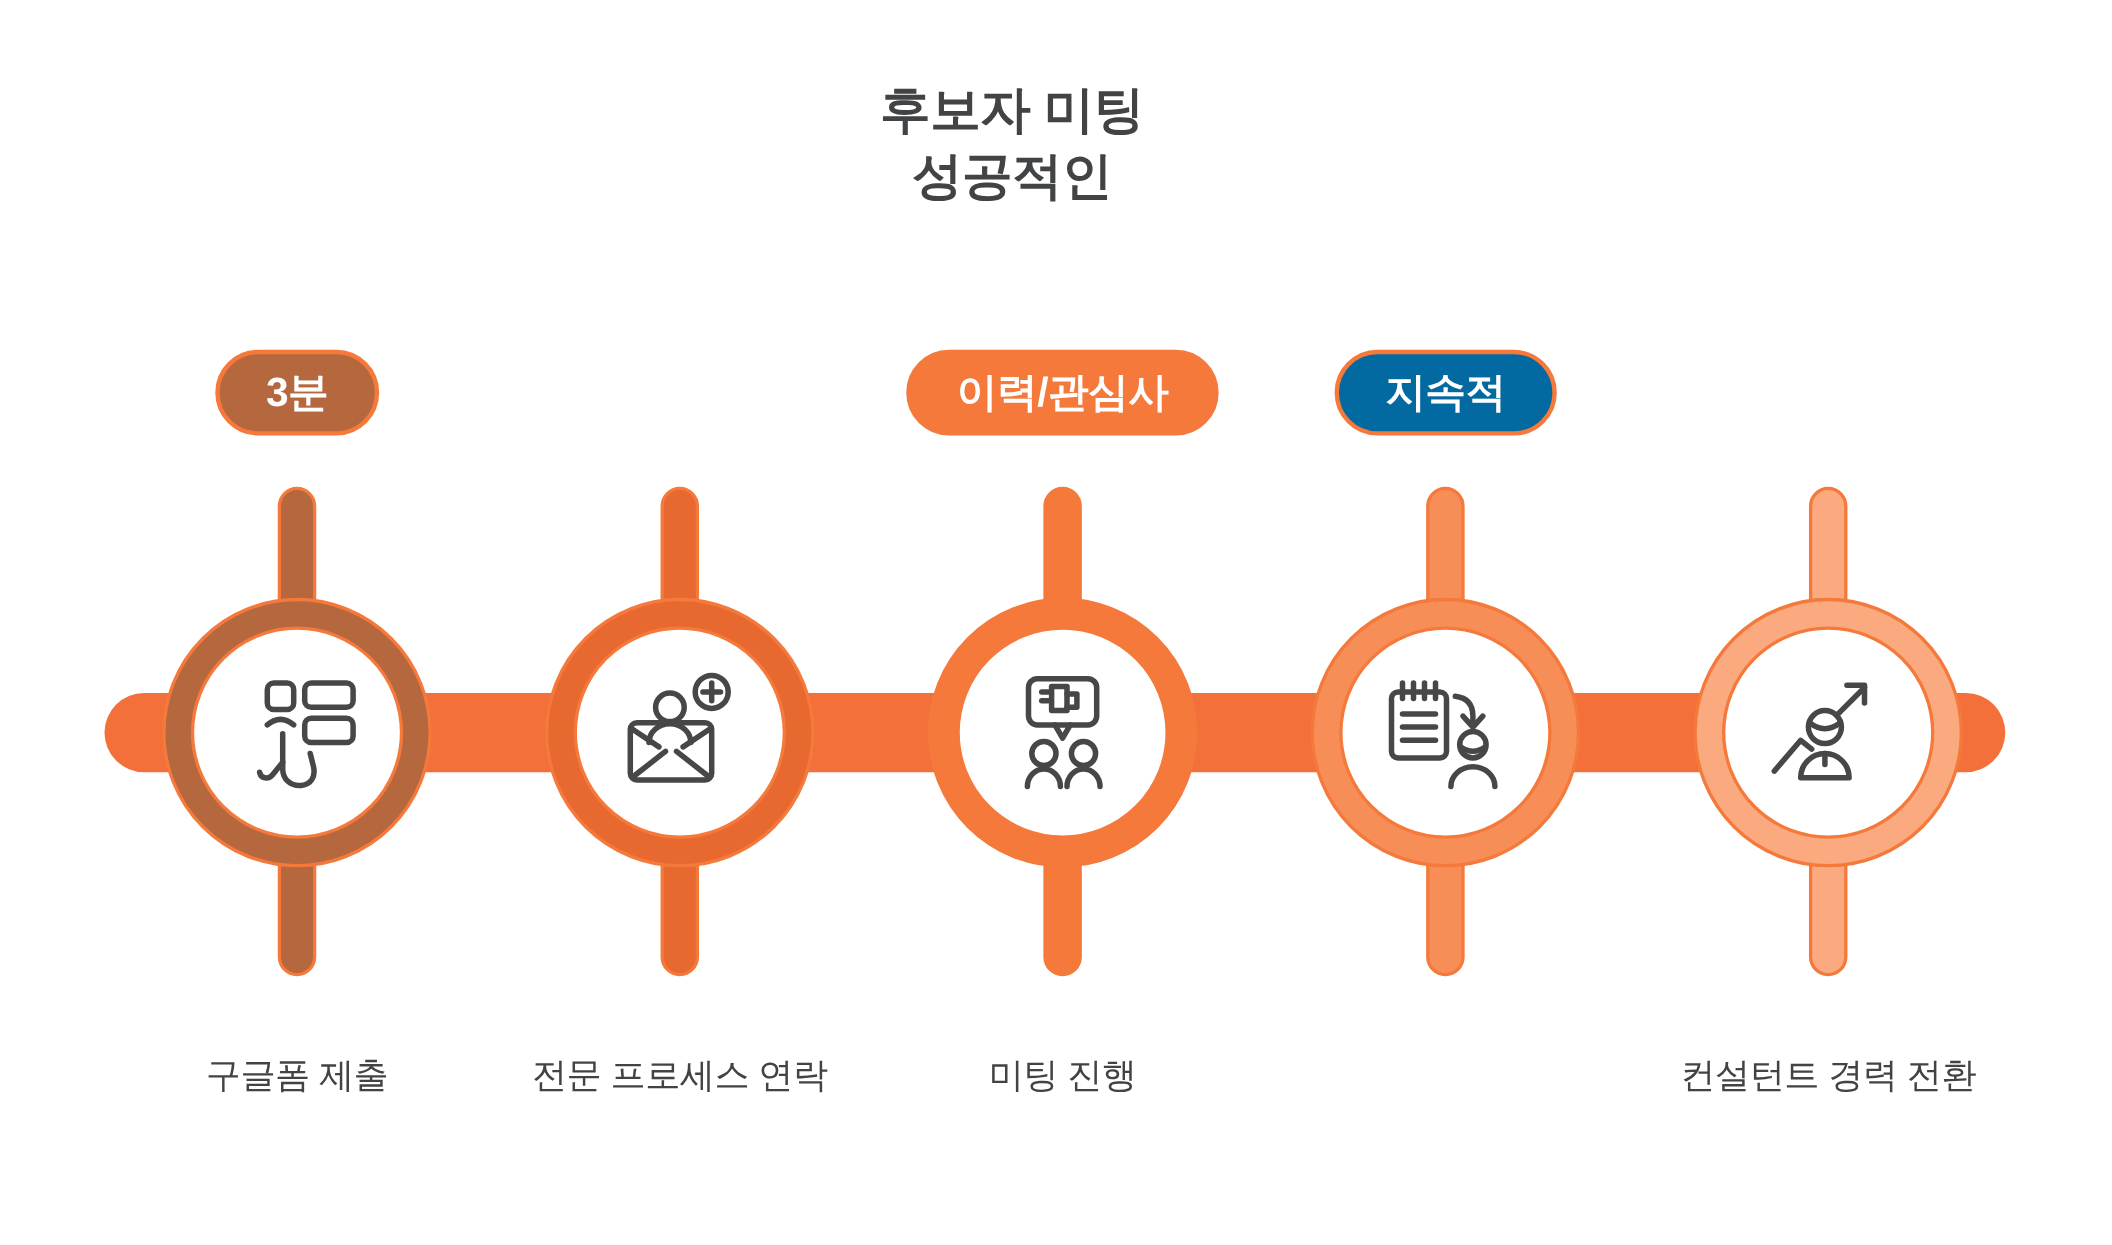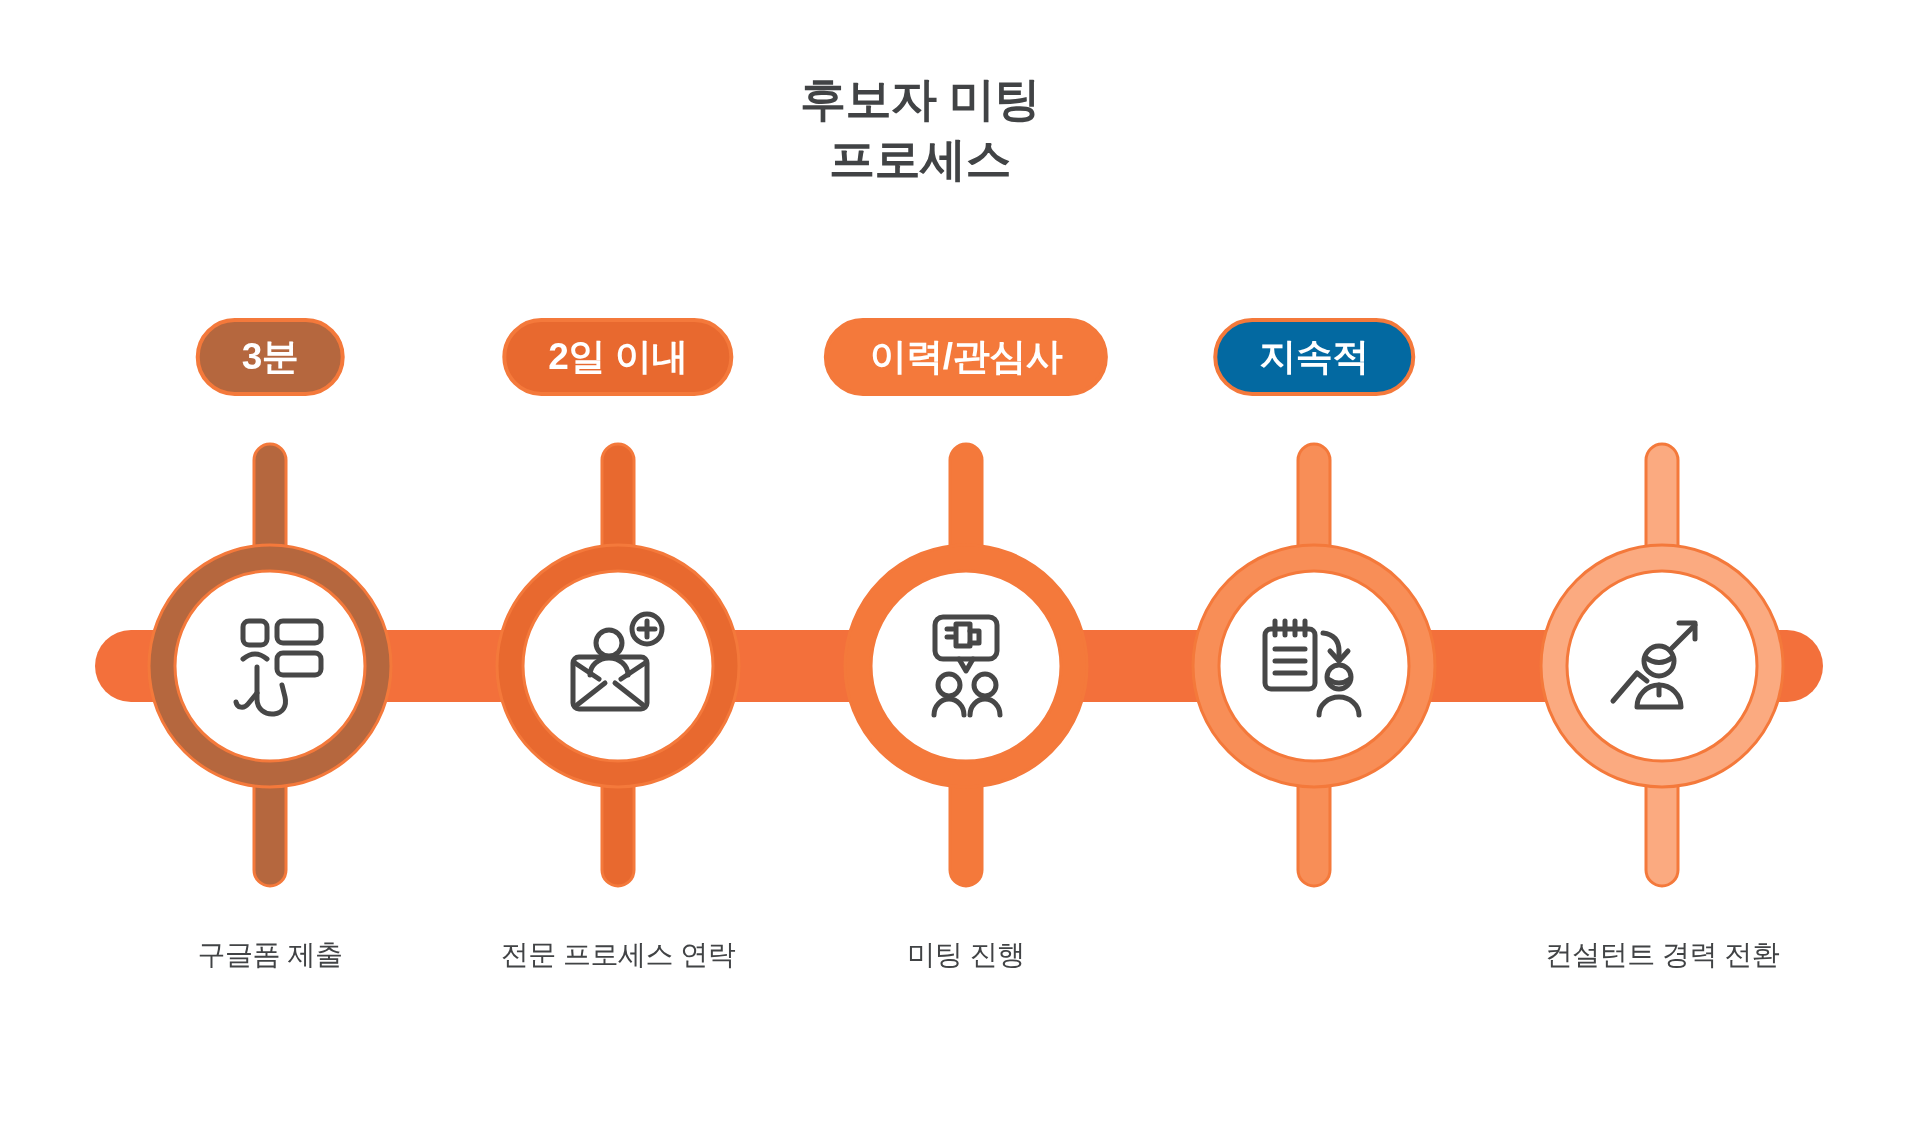--- a/index.html
+++ b/index.html
@@ -25,33 +25,33 @@
   .ring-inner{fill:var(--background);stroke:var(--outline);stroke-width:3;}
   .icon *{fill:none;stroke:var(--icon-stroke);stroke-width:5;stroke-linecap:round;stroke-linejoin:round;}
   .badge{
     position:absolute;top:318px;transform:translateX(-50%);
     height:78px;display:flex;align-items:center;justify-content:center;
     padding:0 42px;border:4px solid var(--outline);border-radius:40px;
     color:var(--badge-text);font-size:37px;font-weight:700;white-space:nowrap;
     letter-spacing:-0.5px;
   }
   .step-label{
-    position:absolute;top:936px;transform:translateX(-50%);
-    color:var(--text-dark);font-size:28px;font-weight:500;white-space:nowrap;
+    position:absolute;top:956px;transform:translateX(-50%);
+    color:var(--text-dark);font-size:32px;font-weight:500;white-space:nowrap;
     letter-spacing:-0.5px;
   }
 </style>
 </head>
 <body>
 
 <div class="canvas">
 
   <div class="title">
     <div>후보자 미팅</div>
-    <div>프로세스</div>
+    <div>성공적인</div>
   </div>
 
   <svg class="graphic" width="1920" height="1132" viewBox="0 0 1920 1132" xmlns="http://www.w3.org/2000/svg">
 
     <rect class="bar" x="95" y="630" width="1728" height="72" rx="36"></rect>
 
     <g>
       <rect class="stem" x="254" y="444" width="32" height="238" rx="16" fill="#b5673e"></rect>
       <rect class="stem" x="254" y="650" width="32" height="236" rx="16" fill="#b5673e"></rect>
       <circle class="ring" cx="270" cy="666" r="121" fill="#b5673e"></circle>
@@ -139,23 +139,20 @@
         <path d="M38,46 q14,11 28,0"></path>
         <path d="M30,96 a22,22 0 0 1 44,0 Z"></path>
         <path d="M52,74 V84"></path>
       </g>
     </g>
   </svg>
 
   <div class="badge" style="left: 270px; background-color: rgb(181, 103, 62);">
       <span>3분</span>
     </div>
-  <div class="badge" style="left: 618px; background-color: rgb(232, 105, 47);">
-      <span>2일 이내</span>
-    </div>
   <div class="badge" style="left: 966px; background-color: rgb(244, 121, 59);">
       <span>이력/관심사</span>
     </div>
   <div class="badge" style="left: 1314px; background-color: #0369a1;">
       <span>지속적</span>
     </div>
 
   <div class="step-label" style="left:270px">구글폼 제출</div>
   <div class="step-label" style="left:618px">전문 프로세스 연락</div>
   <div class="step-label" style="left:966px">미팅 진행</div>

